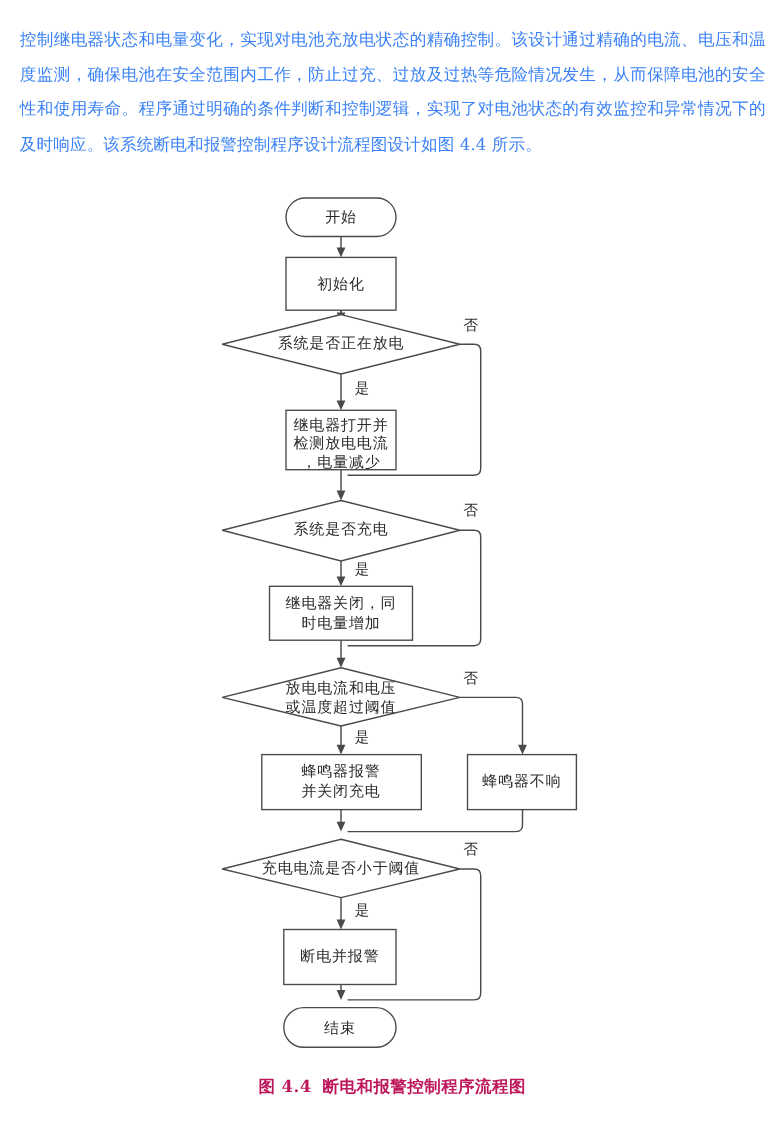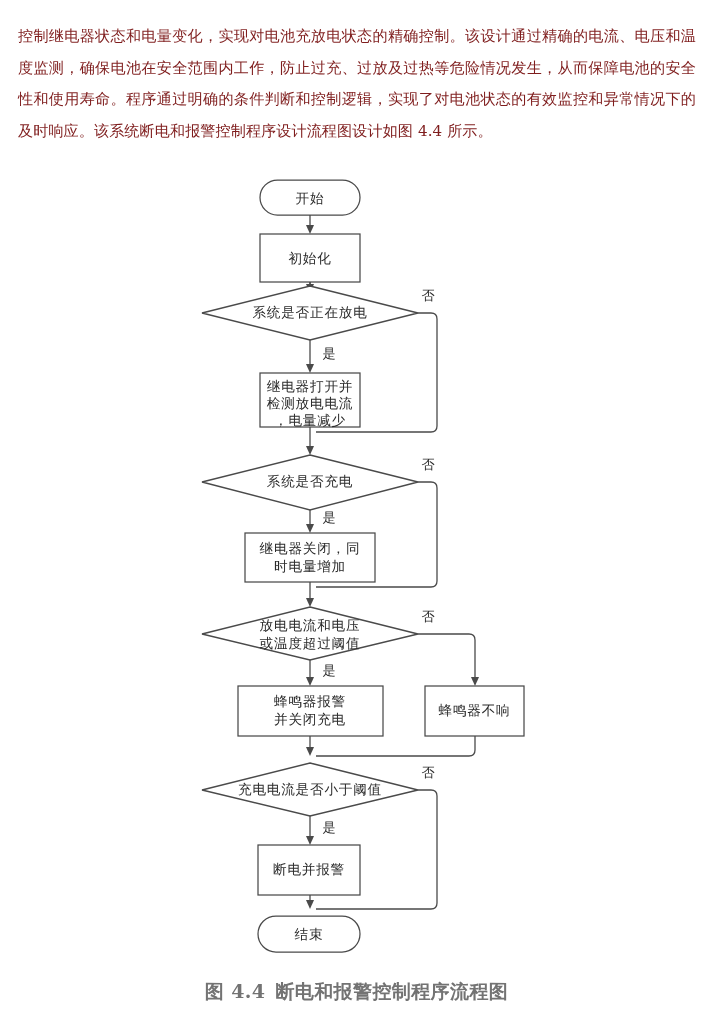--- a/index.html
+++ b/index.html
@@ -22,21 +22,21 @@
     height: 1024px;
   }
   .body-text {
     position: absolute;
     left: 18px;
     top: 6px;
     width: 678px;
     font-family: "DejaVu Serif", "Liberation Serif", serif;
     font-size: 15.1px;
     line-height: 31.5px;
-    color: #7f1d1d;
+    color: #3b82f6;
     text-align: justify;
     text-justify: inter-character;
     letter-spacing: 0.1px;
   }
   .figure-wrap {
     position: absolute;
     left: 0;
     top: 168px;
     width: 713px;
     height: 790px;
@@ -78,23 +78,23 @@
     text-anchor: middle;
     dominant-baseline: middle;
   }
   .caption {
     position: absolute;
     left: 0;
     top: 979px;
     width: 713px;
     text-align: center;
     font-family: "DejaVu Serif", "Liberation Serif", serif;
-    font-size: 19px;
+    font-size: 15px;
     font-weight: bold;
-    color: #737373;
+    color: #be185d;
     letter-spacing: 0.4px;
   }
   .caption .cap-num { margin-right: 10px; }
 </style>
 </head>
 <body>
 
 <div class="page">
 
   <p class="body-text">控制继电器状态和电量变化，实现对电池充放电状态的精确控制。该设计通过精确的电流、电压和温度监测，确保电池在安全范围内工作，防止过充、过放及过热等危险情况发生，从而保障电池的安全性和使用寿命。程序通过明确的条件判断和控制逻辑，实现了对电池状态的有效监控和异常情况下的及时响应。该系统断电和报警控制程序设计流程图设计如图 4.4 所示。</p>

